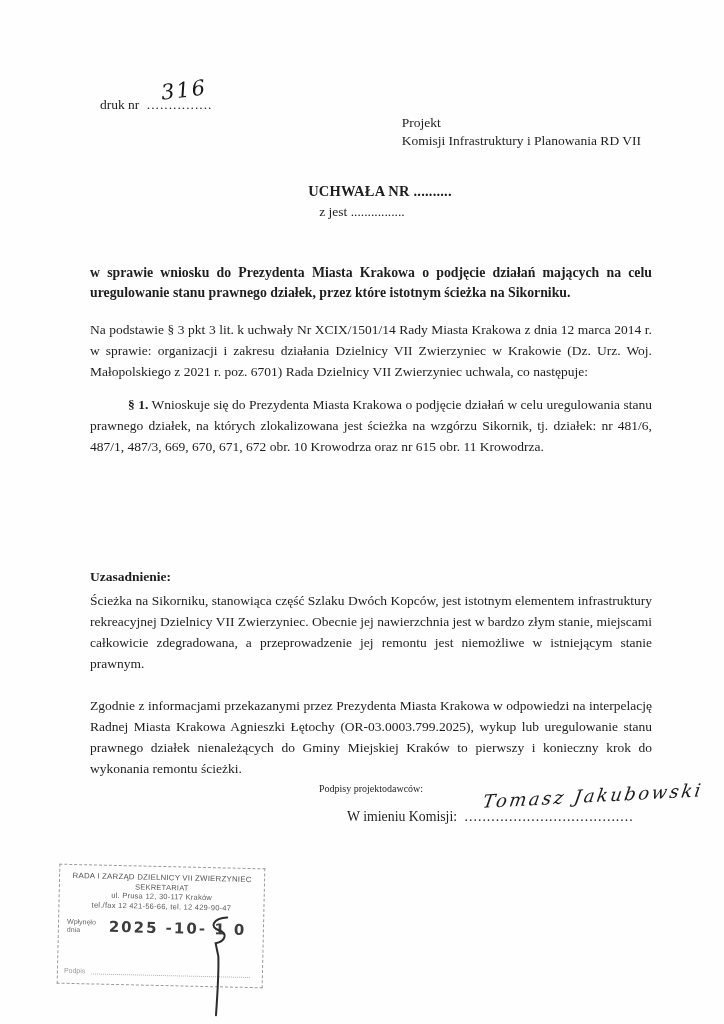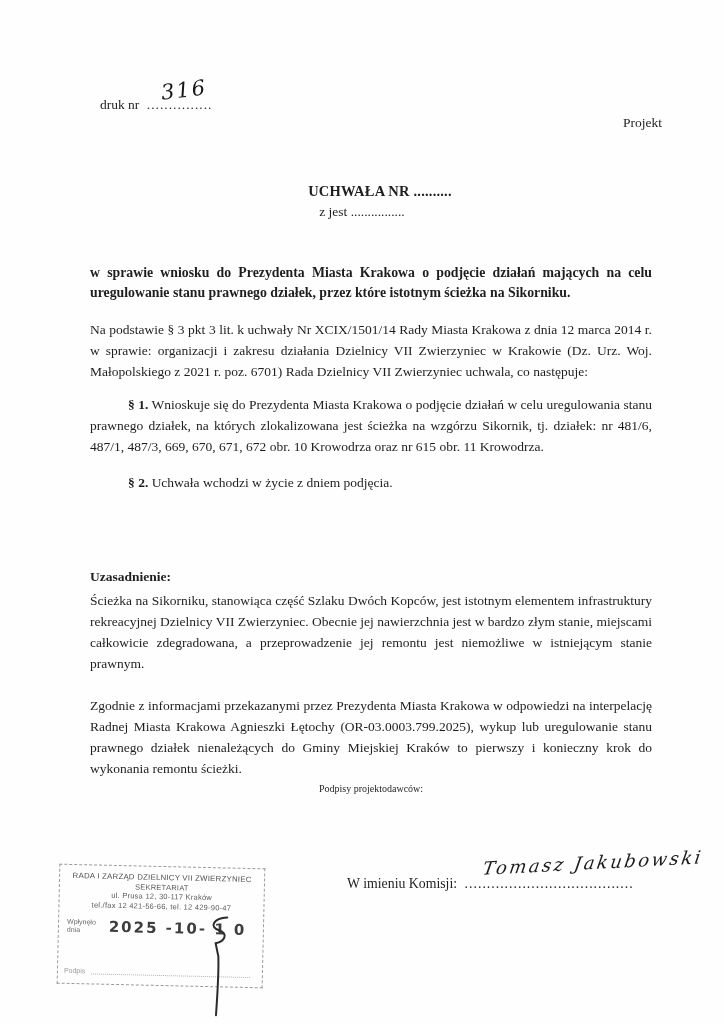--- a/index.html
+++ b/index.html
@@ -9,40 +9,40 @@
     font-family:"Liberation Serif", serif; color:#1e1e1e;
   }
   
   .druk { position:absolute; left:100px; top:97px; font-size:13.5px; }
   .dots-wrap { position:relative; display:inline-block; margin-left:4px; }
   .dots { letter-spacing:1px; color:#2a2a2a; }
   .handwritten { font-family:"DejaVu Serif", serif; font-style:italic; color:#161616; }
   .druk-no { position:absolute; left:14px; top:-19px; font-size:21px; letter-spacing:2px;
              transform:rotate(-7deg); display:inline-block; }
   
-  .project { position:absolute; right:62px; top:114px; text-align:left;
+  .project { position:absolute; right:83px; top:114px; text-align:left;
              font-size:13.5px; line-height:18px; }
   
   .title { position:absolute; left:0; right:0; top:181px; text-align:center; }
   .t-bold { font-weight:bold; font-size:14.5px; line-height:20px; letter-spacing:.2px;padding-left:36px; }
   .t-date { font-size:13.5px; margin-top:3px; }
   
   .blk { position:absolute; left:90px; width:562px; margin:0;
          font-size:13.5px; line-height:21px; text-align:justify; }
   .subject { top:263px; font-weight:bold; font-size:13.8px; line-height:19.5px; }
   .legal   { top:319px; }
   .par1    { top:394px; text-indent:38px; }
   .par2    { top:472px; text-indent:38px; }
   .par-label { font-weight:bold; }
   .uz-h    { top:566px; font-weight:bold; text-align:left; }
   .just1   { top:590px; }
   .just2   { top:695px; }
   .podpisy { top:778px; text-align:center; font-size:10px; }
   
-  .komisji { position:absolute; left:347px; top:876px; font-size:13.8px; white-space:nowrap; }
+  .komisji { position:absolute; left:347px; top:809px; font-size:13.8px; white-space:nowrap; }
   .sig { position:absolute; left:18px; top:-24px; font-size:18px; white-space:nowrap;
          letter-spacing:2.5px; transform:rotate(-3deg) skewX(-12deg); color:#1c1c1c; }
   
   .stamp { position:absolute; left:58px; top:866px; width:206px; height:120px;
            border:1.5px dashed rgba(75,75,75,.55); transform:rotate(1.3deg);
            font-family:"Liberation Sans", sans-serif; color:#555;
            box-sizing:border-box; padding-top:6px; }
   .s-line { text-align:center; font-size:7.5px; line-height:9.5px; letter-spacing:.25px;
             color:#5a5a5a; }
   .s-line.s1 { font-size:7.8px; color:#4e4e4e; }
@@ -64,36 +64,35 @@
   <div class="druk">
     <span>druk nr</span>
     <span class="dots-wrap">
       <span class="handwritten druk-no">316</span>
       <span class="dots">...............</span>
     </span>
   </div>
 
   <div class="project">
     <div>Projekt</div>
+    <div>Komisji Infrastruktury i Planowania RD VII</div>
   </div>
 
   <div class="title">
     <div class="t-bold">UCHWAŁA NR ..........</div>
     <div class="t-date">z jest ................</div>
   </div>
 
   <p class="blk subject">w sprawie wniosku do Prezydenta Miasta Krakowa o podjęcie działań mających na celu uregulowanie stanu prawnego działek, przez które istotnym ścieżka na Sikorniku.</p>
 
   <p class="blk legal">Na podstawie § 3 pkt 3 lit. k uchwały Nr XCIX/1501/14 Rady Miasta Krakowa z dnia 12 marca 2014 r. w sprawie: organizacji i zakresu działania Dzielnicy VII Zwierzyniec w Krakowie (Dz. Urz. Woj. Małopolskiego z 2021 r. poz. 6701) Rada Dzielnicy VII Zwierzyniec uchwala, co następuje:</p>
 
   <p class="blk par1"><span class="par-label">§ 1.</span>
     <span>Wnioskuje się do Prezydenta Miasta Krakowa o podjęcie działań w celu uregulowania stanu prawnego działek, na których zlokalizowana jest ścieżka na wzgórzu Sikornik, tj. działek: nr 481/6, 487/1, 487/3, 669, 670, 671, 672 obr. 10 Krowodrza oraz nr 615 obr. 11 Krowodrza.</span></p>
 
-  <p class="blk par2"><span class="par-label">§ 2.</span>
-    <span>Uchwała wchodzi w życie z dniem podjęcia.</span></p>
 
   <p class="blk uz-h">Uzasadnienie:</p>
   <p class="blk just1">Ścieżka na Sikorniku, stanowiąca część Szlaku Dwóch Kopców, jest istotnym elementem infrastruktury rekreacyjnej Dzielnicy VII Zwierzyniec. Obecnie jej nawierzchnia jest w bardzo złym stanie, miejscami całkowicie zdegradowana, a przeprowadzenie jej remontu jest niemożliwe w istniejącym stanie prawnym.</p>
   <p class="blk just2">Zgodnie z informacjami przekazanymi przez Prezydenta Miasta Krakowa w odpowiedzi na interpelację Radnej Miasta Krakowa Agnieszki Łętochy (OR-03.0003.799.2025), wykup lub uregulowanie stanu prawnego działek nienależących do Gminy Miejskiej Kraków to pierwszy i konieczny krok do wykonania remontu ścieżki.</p>
 
   <p class="blk podpisy">Podpisy projektodawców:</p>
 
   <div class="komisji">
     <span>W imieniu Komisji:</span>
     <span class="dots-wrap">

